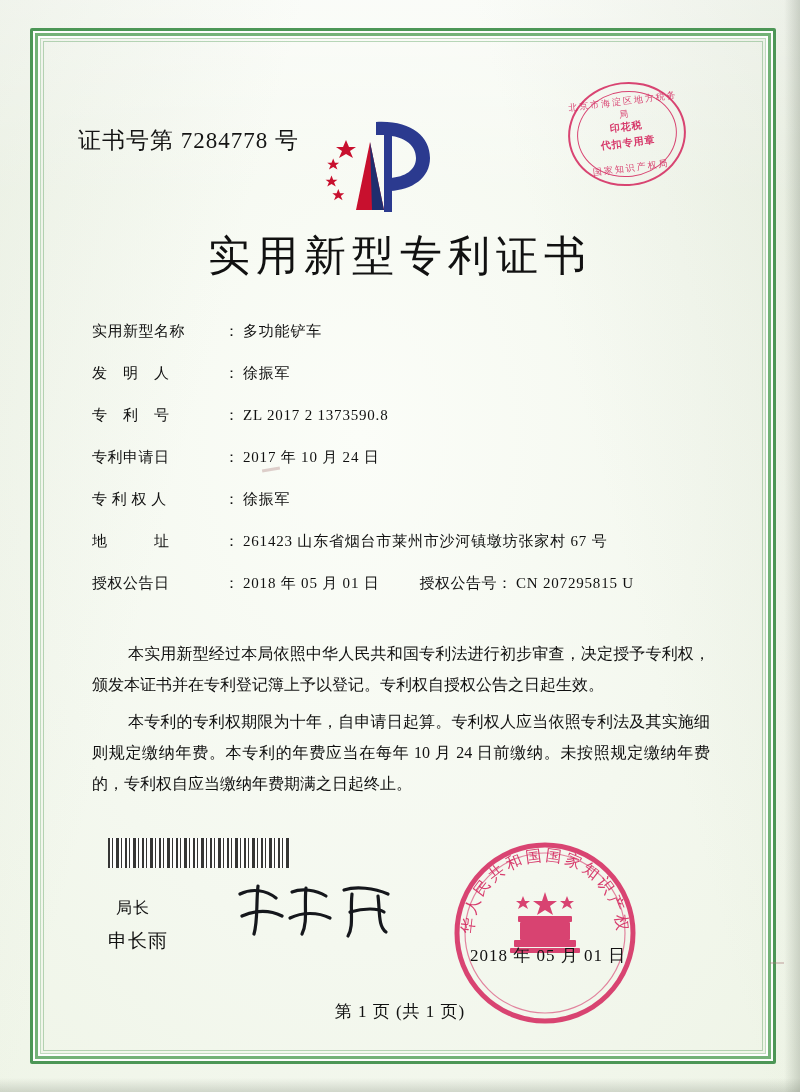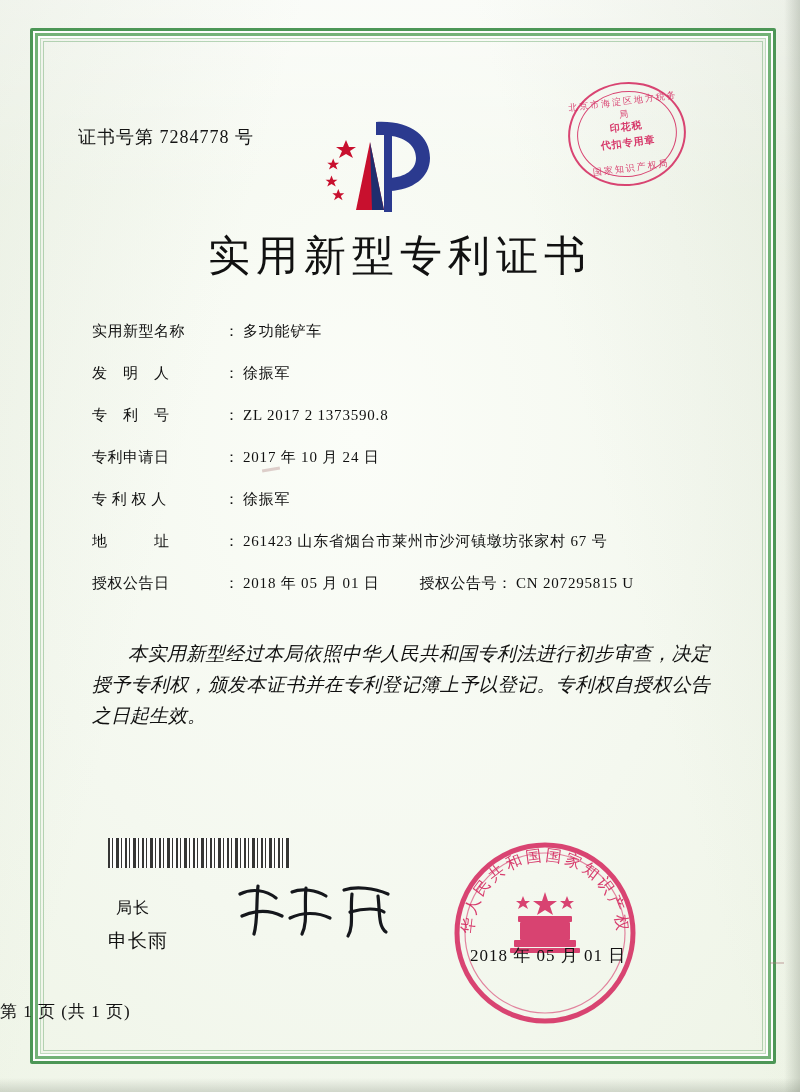--- a/index.html
+++ b/index.html
@@ -78,21 +78,21 @@
     font-weight: normal;
     color: #111111;
     font-family: "DejaVu Serif", "Liberation Serif", serif;
   }
 
   
   #cert-number {
     position: absolute;
     left: 78px;
     top: 125px;
-    font-size: 18px;
+    font-size: 23px;
     letter-spacing: 1px;
     color: #141414;
   }
 
   
   #tax-stamp {
     position: absolute;
     left: 568px;
     top: 82px;
     width: 118px;
@@ -166,25 +166,24 @@
     width: auto;
     flex: 0 0 auto;
   }
 
   
   #paragraphs {
     position: absolute;
     left: 92px;
     top: 638px;
     width: 618px;
-    font-size: 19px;
+    font-size: 16px;
     line-height: 31px;
     color: #101010;
     text-align: justify;
-    font-style: italic;
   }
   #paragraphs p {
     margin: 0 0 6px 0;
     text-indent: 36px;
   }
 
   
   #barcode {
     position: absolute;
     left: 108px;
@@ -247,21 +246,21 @@
     font-size: 17px;
     color: #111;
     letter-spacing: 1px;
   }
 
   
   #page-footer {
     position: absolute;
     left: 0; right: 0;
     top: 1000px;
-    text-align: left;
+    text-align: center;
     font-size: 17px;
     color: #111;
     letter-spacing: 1px;
   }
 
   
   .scan-mark {
     position: absolute;
     background: rgba(170,120,120,0.35);
     pointer-events: none;
@@ -368,20 +367,21 @@
         <span class="field-label">授权公告号</span>
         <span class="field-colon">：</span>
         <span class="field-value">CN 207295815 U</span>
       </span>
     </div>
 
   </div>
 
   <div id="paragraphs">
     <p>本实用新型经过本局依照中华人民共和国专利法进行初步审查，决定授予专利权，颁发本证书并在专利登记簿上予以登记。专利权自授权公告之日起生效。</p>
+    <p>本专利的专利权期限为十年，自申请日起算。专利权人应当依照专利法及其实施细则规定缴纳年费。本专利的年费应当在每年 10 月 24 日前缴纳。未按照规定缴纳年费的，专利权自应当缴纳年费期满之日起终止。</p>
   </div>
 
   <div id="barcode"></div>
 
   <div id="director-label">局长</div>
   <div id="director-name">申长雨</div>
 
   <div id="signature-script">
     <svg width="180" height="70" viewBox="0 0 180 70" xmlns="http://www.w3.org/2000/svg">
       <g fill="none" stroke="#15171c" stroke-width="3.2" stroke-linecap="round" stroke-linejoin="round">

